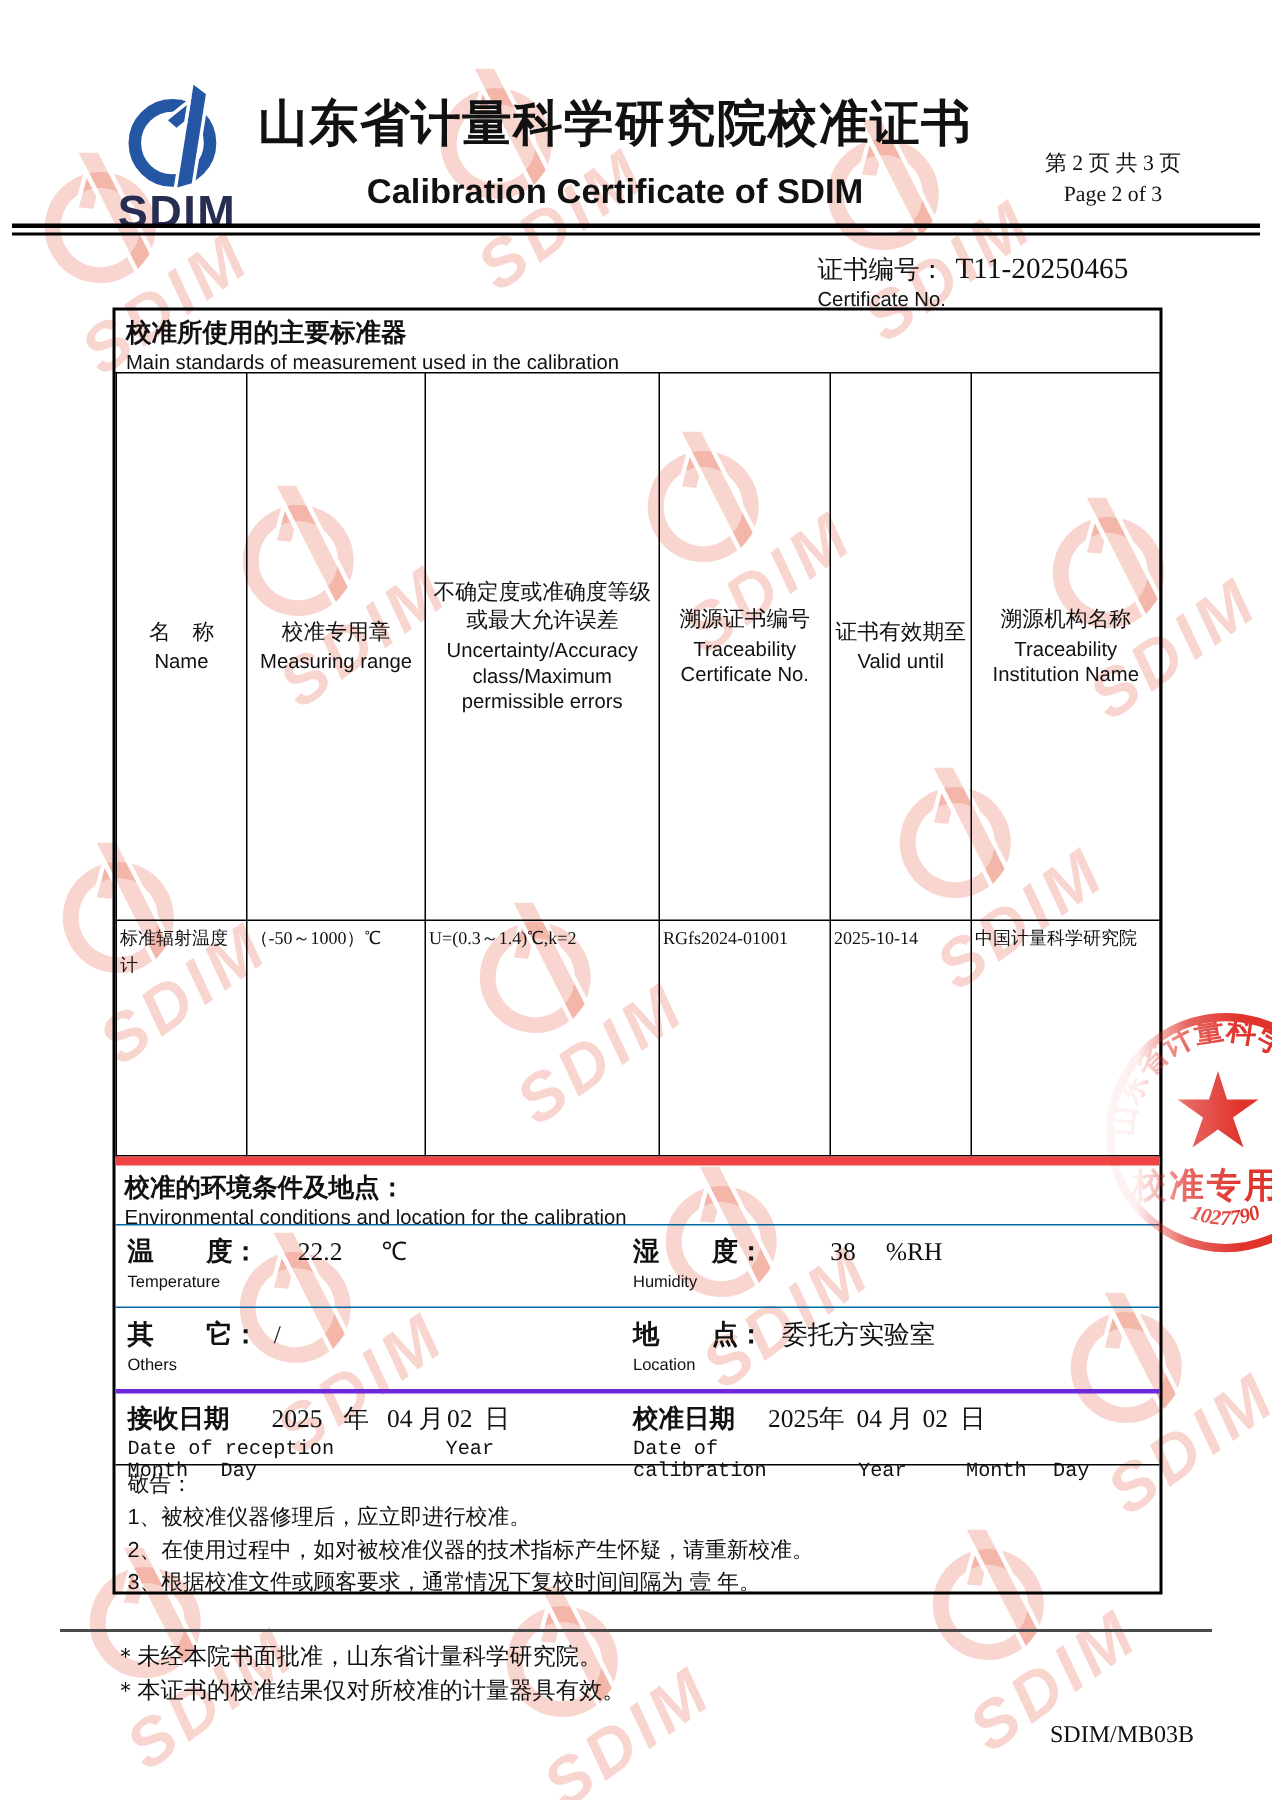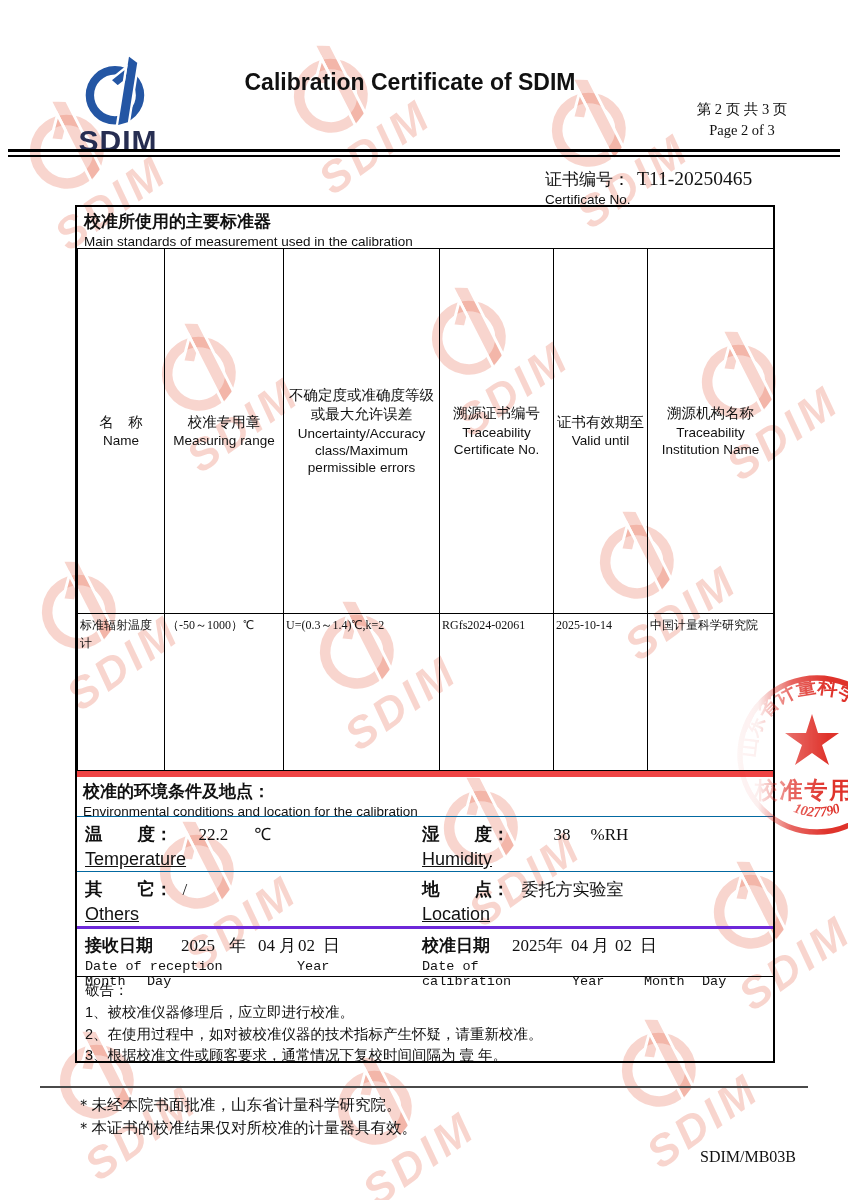--- a/index.html
+++ b/index.html
@@ -47,21 +47,21 @@
   .th-cn{font-family:Liberation Serif, serif;font-size:14.5px;line-height:1.35;}
   .th-en{font-family:"Liberation Sans",sans-serif;font-size:13.5px;line-height:1.25;margin-top:1px;}
   .td-data{vertical-align:top;text-align:left;font-size:12px;line-height:1.5;padding-top:4px;}
 
   #env-title{height:45px;border-top:6px solid #ef4444;box-sizing:border-box;padding:3px 6px 0;}
   .row2{height:55px;border-top:1px solid #0369a1;box-sizing:border-box;display:flex;}
   .half-l{width:345px;box-sizing:border-box;padding:5px 0 0 8px;}
   .half-r{flex:1;padding:5px 0 0 0;}
   .env-label{font-size:17.5px;font-weight:bold;}
   .env-value{font-size:17px;}
-  .env-sub{font-family:"Liberation Sans",sans-serif;font-size:18px;margin-top:3px;text-decoration:underline;}
+  .env-sub{font-family:"Liberation Sans",sans-serif;font-size:11px;margin-top:3px;}
   .v-temp{margin-left:26px}.u-temp{margin-left:26px}
   .v-hum{margin-left:44px}.u-hum{margin-left:20px}
   .v-oth{margin-left:10px}.v-loc{margin-left:12px}
 
   #dates-row{height:50px;border-top:3px solid #6d28d9;box-sizing:border-box;display:flex;}
   .date-label{font-family:"Liberation Sans",sans-serif;font-weight:bold;font-size:17px;}
   .dval{font-size:17px;}
   .date-sub{font-family:Liberation Mono, monospace;font-size:13.5px;margin-top:2px;}
   .date-sub span{display:inline-block;}
   .rl1{width:212px}.rl2{width:76px}.rl3{width:62px}
@@ -188,20 +188,21 @@
     </div>
 
   <div class="logo">
     <svg>
         <use href="#sdim-mark"></use>
       </svg>
     <div class="logo-text">SDIM</div>
   </div>
 
   <div class="titles">
+    <div class="title-cn">山东省计量科学研究院校准证书</div>
     <div class="title-en">Calibration Certificate of SDIM</div>
   </div>
 
   <div class="page-info">
     <div>第 2 页 共 3 页</div>
     <div>Page 2 of 3</div>
   </div>
 
   <div class="rule-double"></div>
 
@@ -252,21 +253,21 @@
             </td>
         <td class="th">
               <div class="th-cn">溯源机构名称</div>
               <div class="th-en">Traceability Institution Name</div>
             </td>
       </tr>
       <tr>
         <td class="td-data">标准辐射温度计</td>
         <td class="td-data">（-50～1000）℃</td>
         <td class="td-data">U=(0.3～1.4)℃,k=2</td>
-        <td class="td-data">RGfs2024-02061</td>
+        <td class="td-data">RGfs2024-01001</td>
         <td class="td-data">2025-10-14</td>
         <td class="td-data">中国计量科学研究院</td>
       </tr>
     </tbody>
       </table>
 
     <div id="env-title">
       <div class="sec-cn">校准的环境条件及地点：</div>
       <div class="sec-en">Environmental conditions and location for the calibration</div>
     </div>

